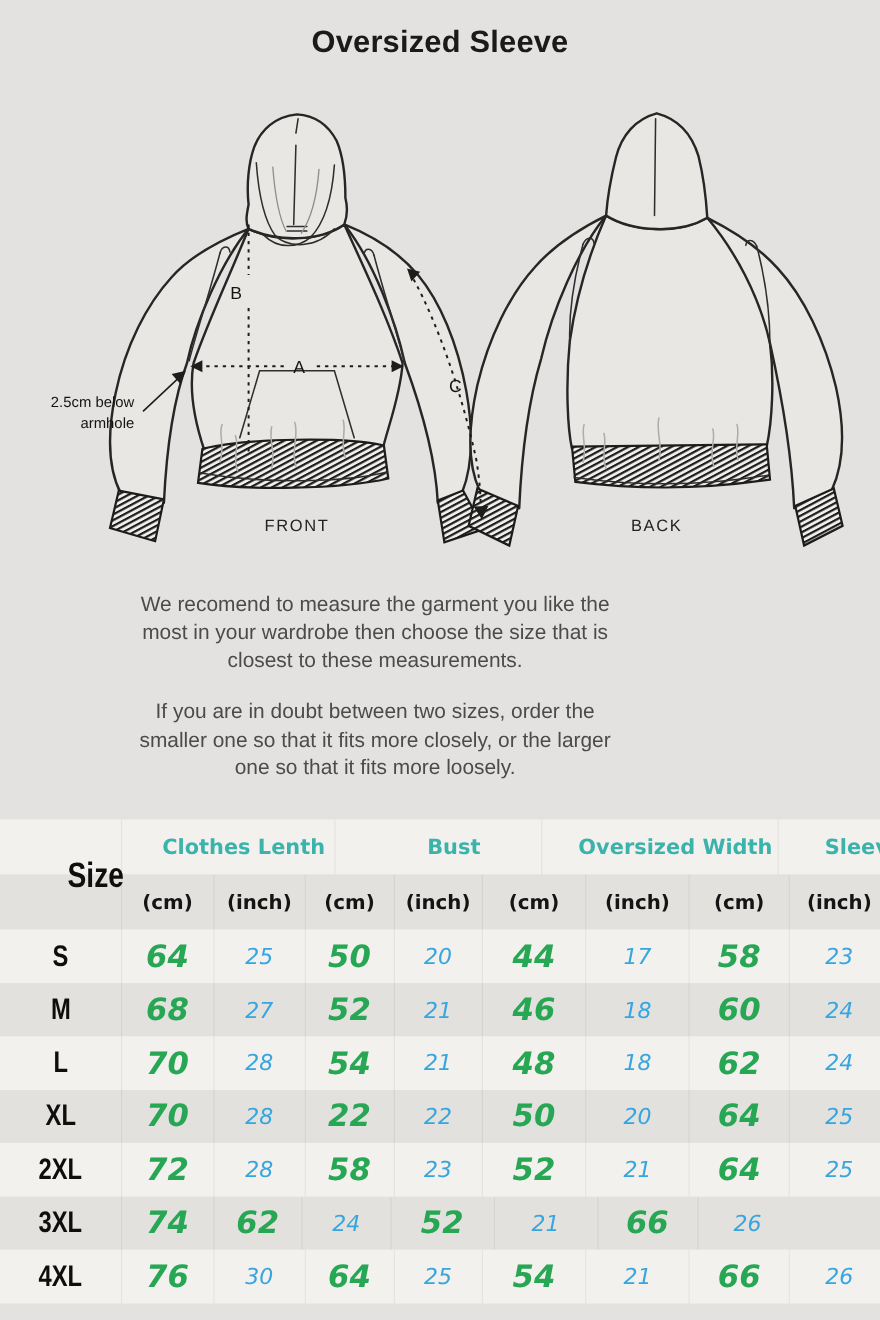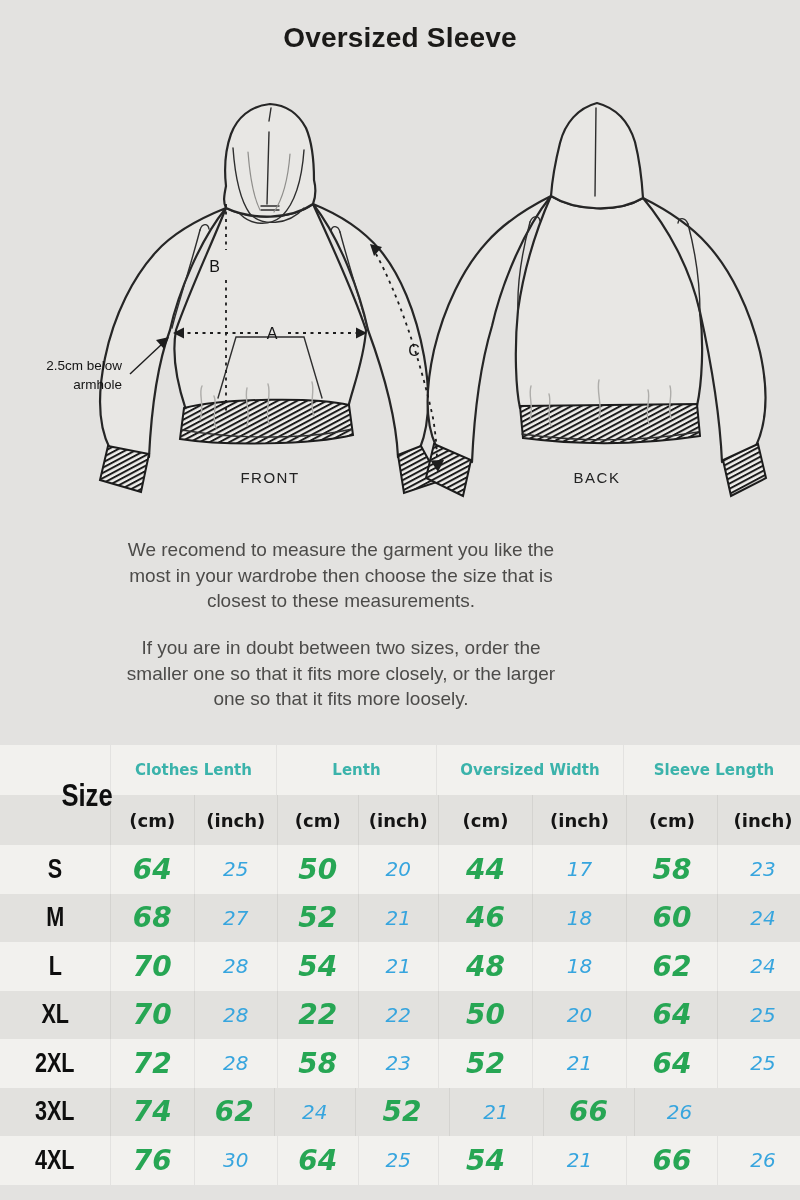--- a/index.html
+++ b/index.html
@@ -41,21 +41,21 @@
   .bgB{background:#e2e1de;}
   .csize{width:110px;flex:0 0 110px;text-align:center;}
   .cv{border-left:1px solid rgba(0,0,0,.06);text-align:center;
       display:flex;align-items:center;justify-content:center;height:100%;}
   .w1{flex:0 0 82.5px;} .w2{flex:0 0 82.5px;} .w3{flex:0 0 79.5px;} .w4{flex:0 0 79.5px;}
   .w5{flex:0 0 93px;}  .w6{flex:0 0 93px;}  .w7{flex:0 0 90px;}  .w8{flex:0 0 90px;}
   .g12{flex:0 0 165px;} .g34{flex:0 0 159px;} .g56{flex:0 0 186px;} .g78{flex:0 0 180px;}
   .grouprow{height:50px;}
   .unitrow{height:50px;}
   .datarow{height:48.5px;}
-  .gcell{color:#3bb3ab;font-family:"DejaVu Sans",sans-serif;font-weight:700;font-size:15px;}
+  .gcell{color:#3bb3ab;font-family:"DejaVu Sans",sans-serif;font-weight:700;font-size:19px;padding-left:28px;}
   .ucell{color:#141414;font-family:"DejaVu Sans",sans-serif;font-weight:700;font-size:18px;}
   .sizehead{
     position:absolute;left:0;top:0;width:110px;height:100px;
     display:flex;align-items:center;justify-content:center;margin-left:32px;
   }
   .cond{display:inline-block;transform:scaleX(.8);transform-origin:center;}
   .sizehead .cond{font-size:32px;font-weight:700;color:#0e0e0e;}
   .slabel .cond{font-size:27px;font-weight:700;color:#0e0e0e;}
   .cm{color:#27a654;font-family:"DejaVu Sans",sans-serif;font-style:italic;font-weight:700;font-size:28px;}
   .inch{color:#37a5de;font-family:"DejaVu Sans",sans-serif;font-style:italic;font-size:20px;}
@@ -182,21 +182,21 @@
 
 <div class="tbl">
 
   <div class="sizehead">
     <span class="cond">Size</span>
   </div>
 
   <div class="trow grouprow bgA">
     <div class="csize"></div>
     <div class="cv g12 gcell">Clothes Lenth</div>
-    <div class="cv g34 gcell">Lenth</div>
+    <div class="cv g34 gcell">Bust</div>
     <div class="cv g56 gcell">Oversized Width</div>
     <div class="cv g78 gcell">Sleeve Length</div>
   </div>
 
   <div class="trow unitrow bgB">
     <div class="csize"></div>
     <div class="cv w1 ucell">(cm)</div>
     <div class="cv w2 ucell">(inch)</div>
     <div class="cv w3 ucell">(cm)</div>
     <div class="cv w4 ucell">(inch)</div>

